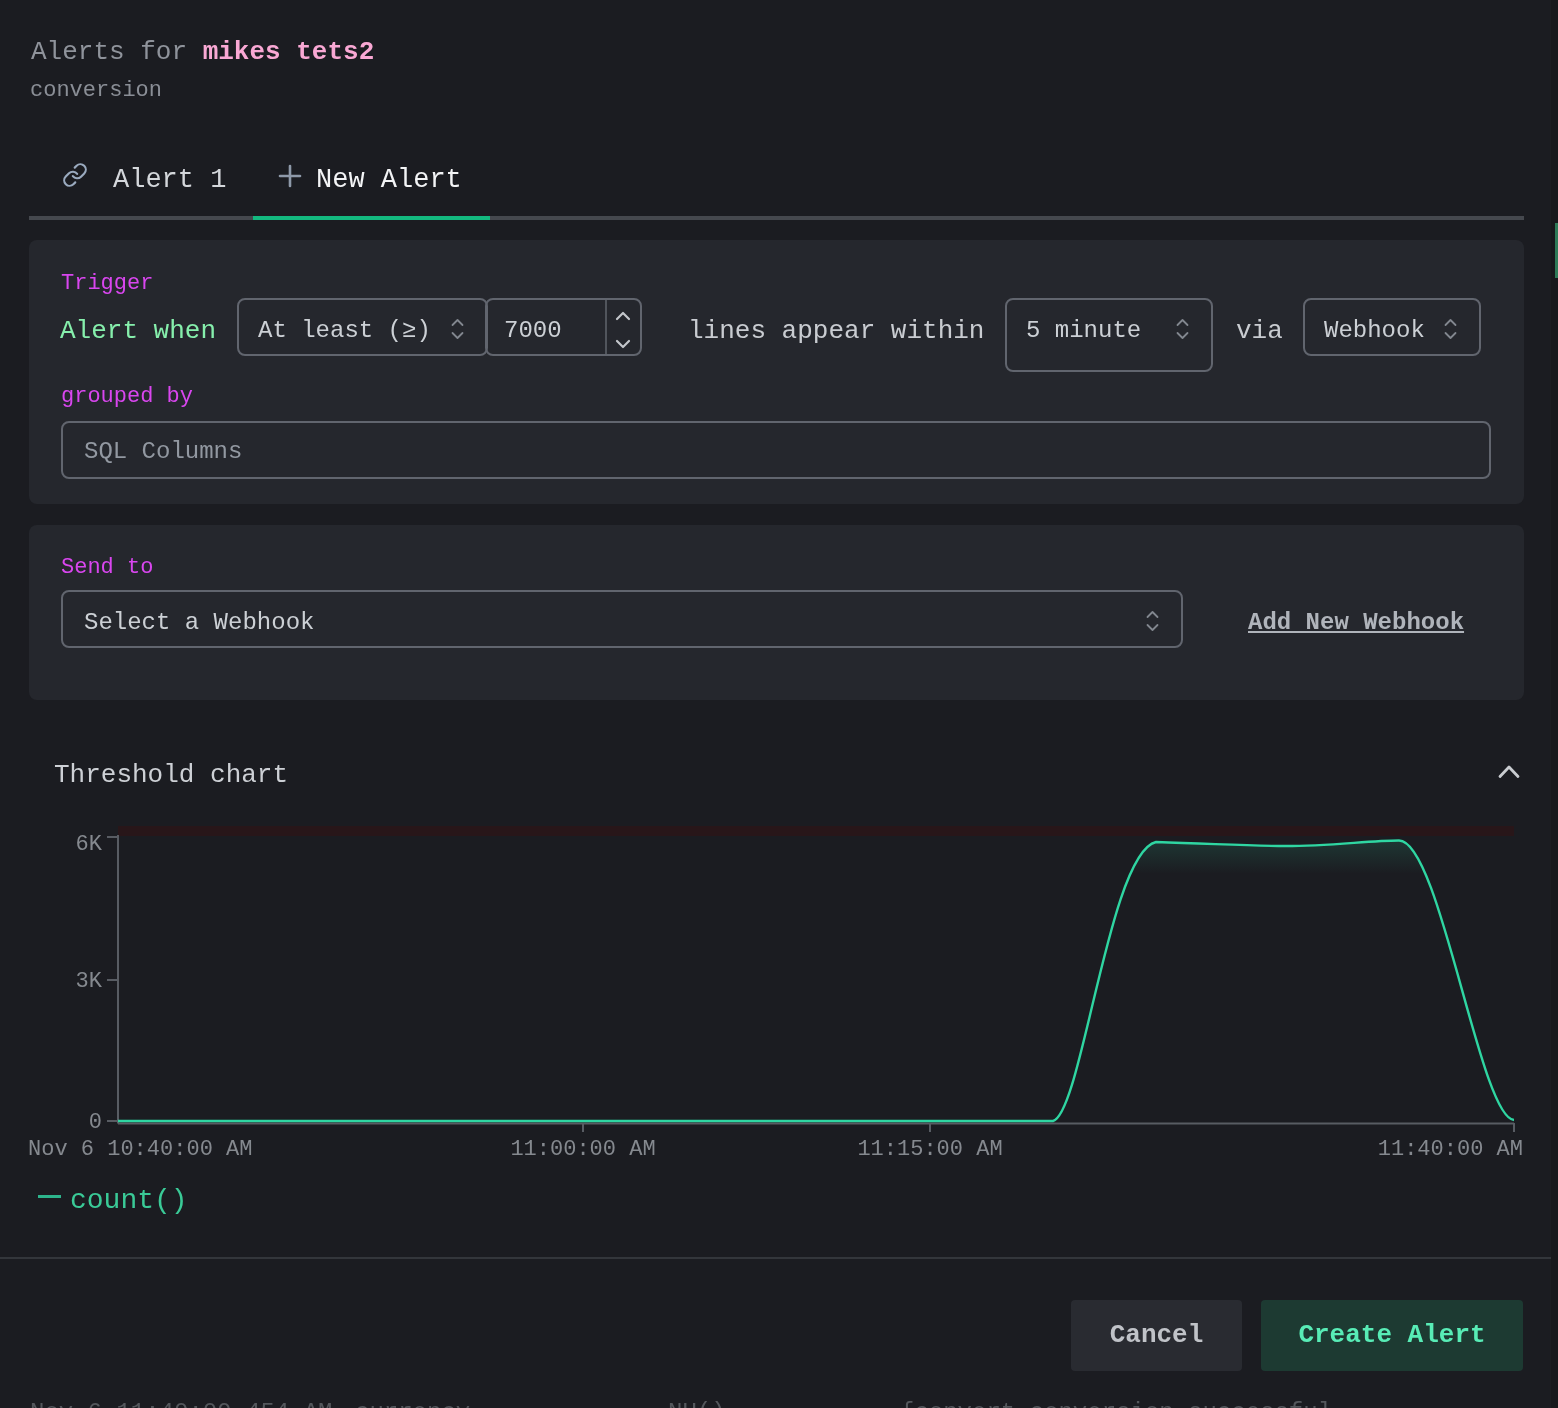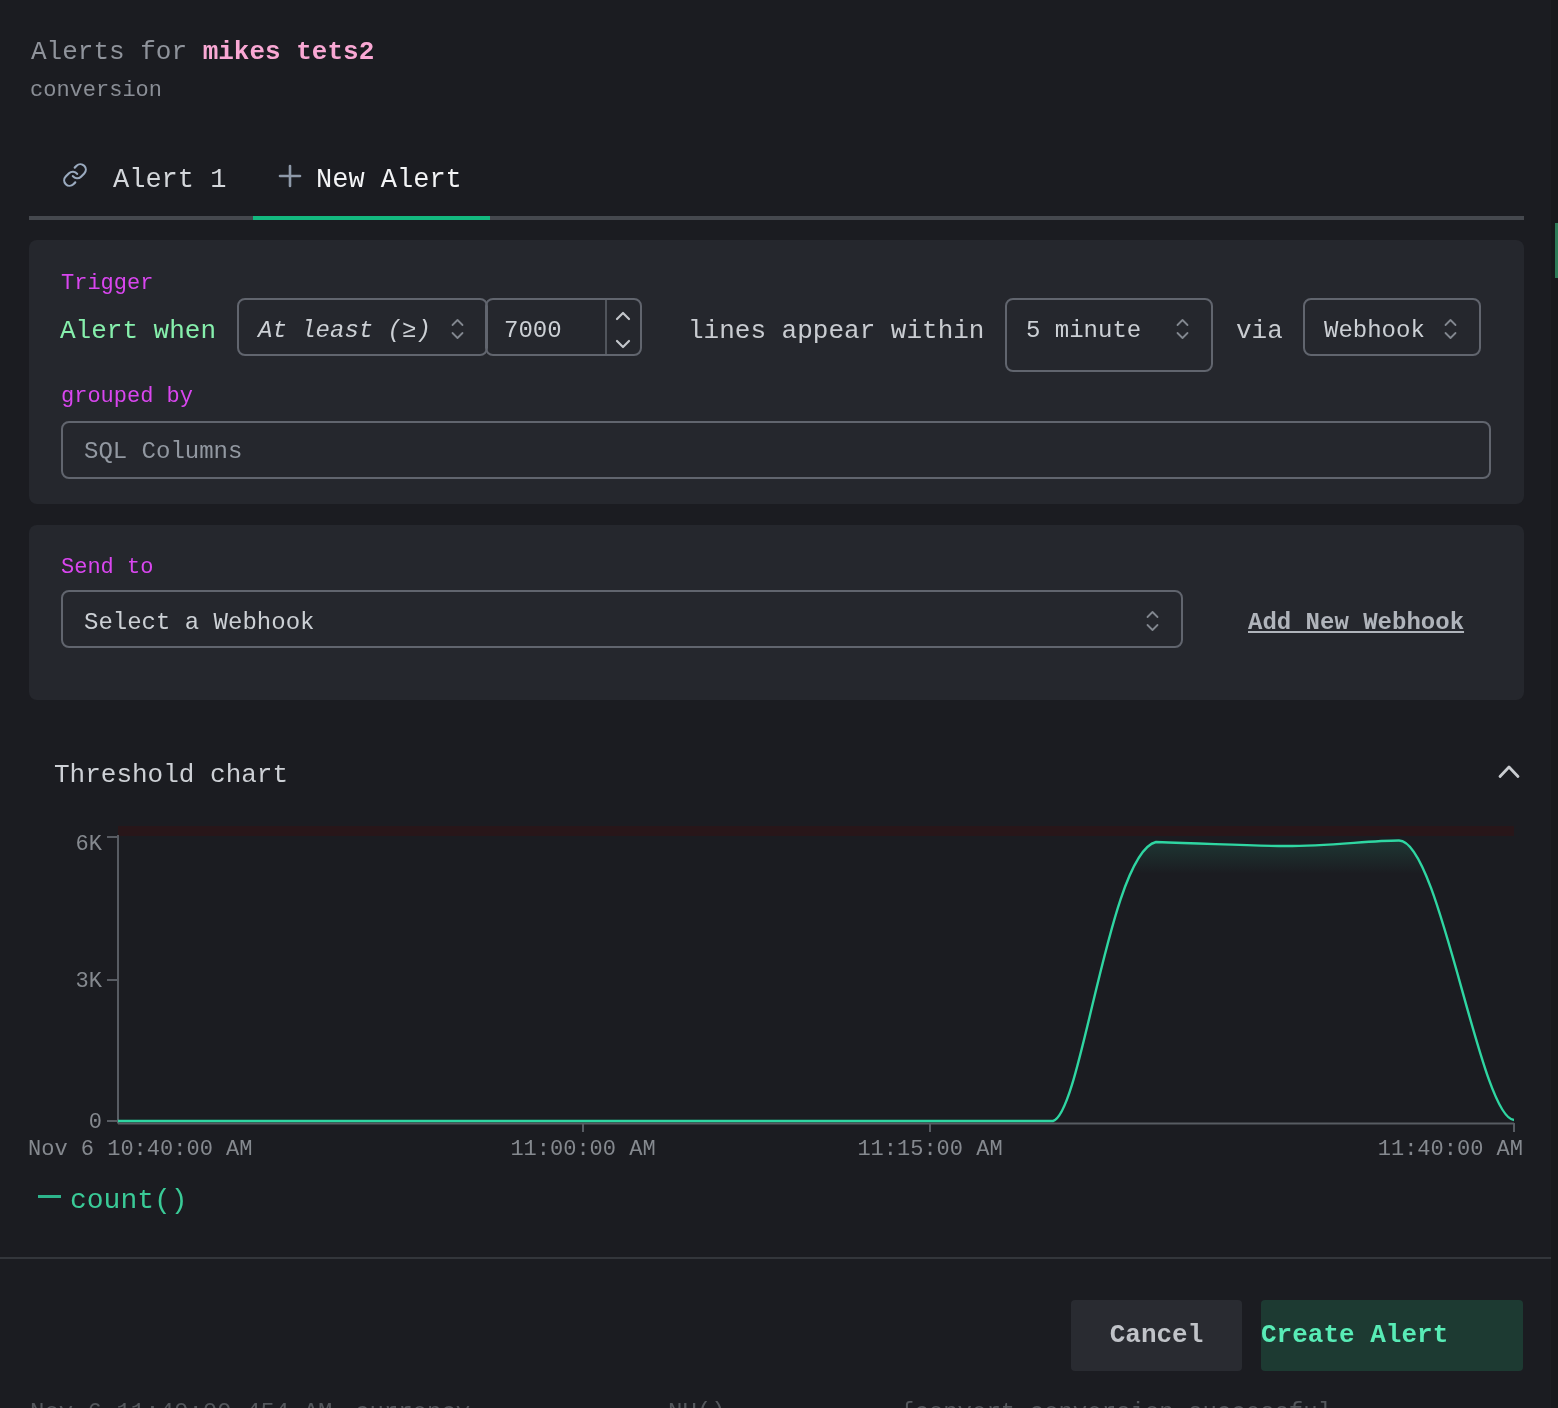--- a/index.html
+++ b/index.html
@@ -28,21 +28,21 @@
     <path d="M2 12 L22 12"></path>
     <path d="M12 2 L12 22"></path>
   </svg>
 <div class="abs" style="left:316px; top:165px; font-size:27px; color:#f3f4f6;">New Alert</div>
 <div class="abs" style="left:29px; top:216px; width:1495px; height:4px; background:#45484e;"></div>
 <div class="abs" style="left:253px; top:216px; width:237px; height:4px; background:#13b87f;"></div>
 
 <div class="panel" style="top:240px; height:264px;">
   <div class="lbl" style="position:absolute; left:32px; top:31px;">Trigger</div>
   <div class="abs" style="left:31px; top:76px; font-size:26px; color:#86efac;">Alert when</div>
-  <div class="ibox" style="left:208px; top:58px; width:251px; height:58px;font-style:italic;">
+  <div class="ibox" style="left:208px; top:58px; width:251px; height:58px;">
     <span class="itxt" style="position:absolute; left:19px; top:17px;">At least (≥)</span>
     <svg class="abs" style="right:22px; top:17px;" width="13" height="24" viewBox="0 0 13 24" fill="none" stroke="#82878f" stroke-width="1.8" stroke-linecap="round" stroke-linejoin="round">
       <path d="M1.5 8 L6.5 3 L11.5 8"></path>
         <path d="M1.5 16 L6.5 21 L11.5 16"></path>
     </svg>
   </div>
   <div class="ibox" style="left:456px; top:58px; width:157px; height:58px;padding-left:48px;">
     <span class="itxt" style="position:absolute; left:17px; top:17px;">7000</span>
     <div class="abs" style="right:33px; top:0; width:2px; height:54px; background:#51555c;"></div>
     <svg class="abs" style="right:9px; top:9px;" width="16" height="40" viewBox="0 0 16 40" fill="none" stroke="#c3c6cb" stroke-width="2.2" stroke-linecap="round" stroke-linejoin="round">
@@ -122,21 +122,21 @@
   <path d="M118,311 L1053,311 C1082,303 1109,43 1156,32 C1220,34 1250,36 1286,36 C1330,36 1370,30.5 1399,30.5 C1440,30.5 1480,308 1514,310 L1514,311 Z" fill="url(#gfill)"></path>
 
   <path d="M118,311 L1053,311 C1082,303 1109,43 1156,32 C1220,34 1250,36 1286,36 C1330,36 1370,30.5 1399,30.5 C1440,30.5 1480,308 1514,310" fill="none" stroke="#2fd6a2" stroke-width="2.4"></path>
 </svg>
 
 <div class="abs" style="left:38px; top:1195px; width:23px; height:3px; background:#2db48c;"></div>
 <div class="abs" style="left:70px; top:1185px; font-size:28px; color:#3aca97;">count()</div>
 
 <div class="abs" style="left:0; top:1257px; width:1558px; height:2px; background:#33363b;"></div>
 <div class="abs" style="left:1071px; top:1300px; width:171px; height:71px; background:#292b31; border-radius:4px; font-size:26px; font-weight:bold; color:#c0c3c8; text-align:center; line-height:71px;">Cancel</div>
-<div class="abs" style="left:1261px; top:1300px; width:262px; height:71px; background:#1d3a32; border-radius:4px; font-size:26px; font-weight:bold; color:#58ecb6; text-align:left; line-height:71px;">Create Alert</div>
+<div class="abs" style="left:1261px; top:1300px; width:262px; height:71px; background:#1d3a32; border-radius:4px; font-size:26px; font-weight:bold; color:#58ecb6; text-align:center; line-height:71px;">Create Alert</div>
 
 <div class="abs" style="left:30px; top:1399px; font-size:24px; color:#54575c; white-space:nowrap;">Nov 6 11:40:09.454 AM</div>
 <div class="abs" style="left:355px; top:1399px; font-size:24px; color:#54575c;">currency</div>
 <div class="abs" style="left:668px; top:1399px; font-size:24px; color:#54575c;">NU()</div>
 <div class="abs" style="left:900px; top:1399px; font-size:24px; color:#54575c;">{convert conversion successful</div>
 
 <div class="abs" style="left:1551px; top:0; width:7px; height:1408px; background:#17181c;"></div>
 <div class="abs" style="left:1555px; top:223px; width:3px; height:55px; background:#2e7a58;"></div>
 
 </body></html>

